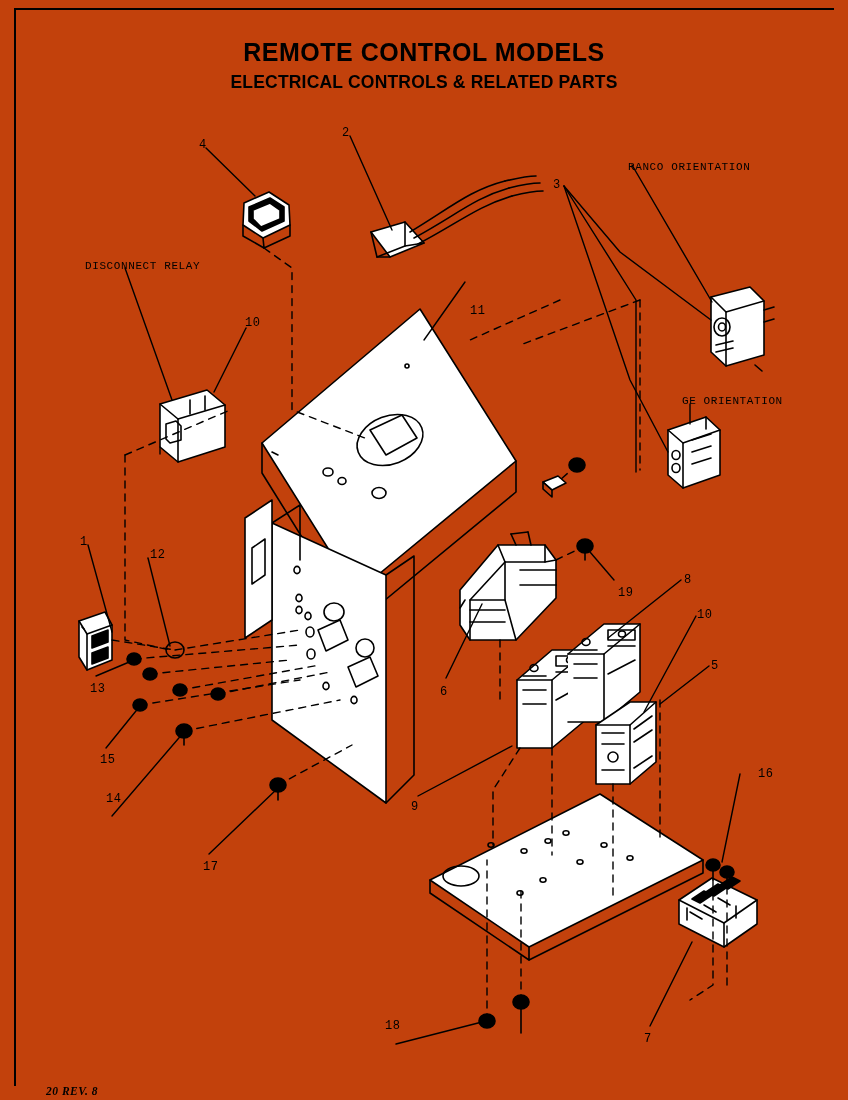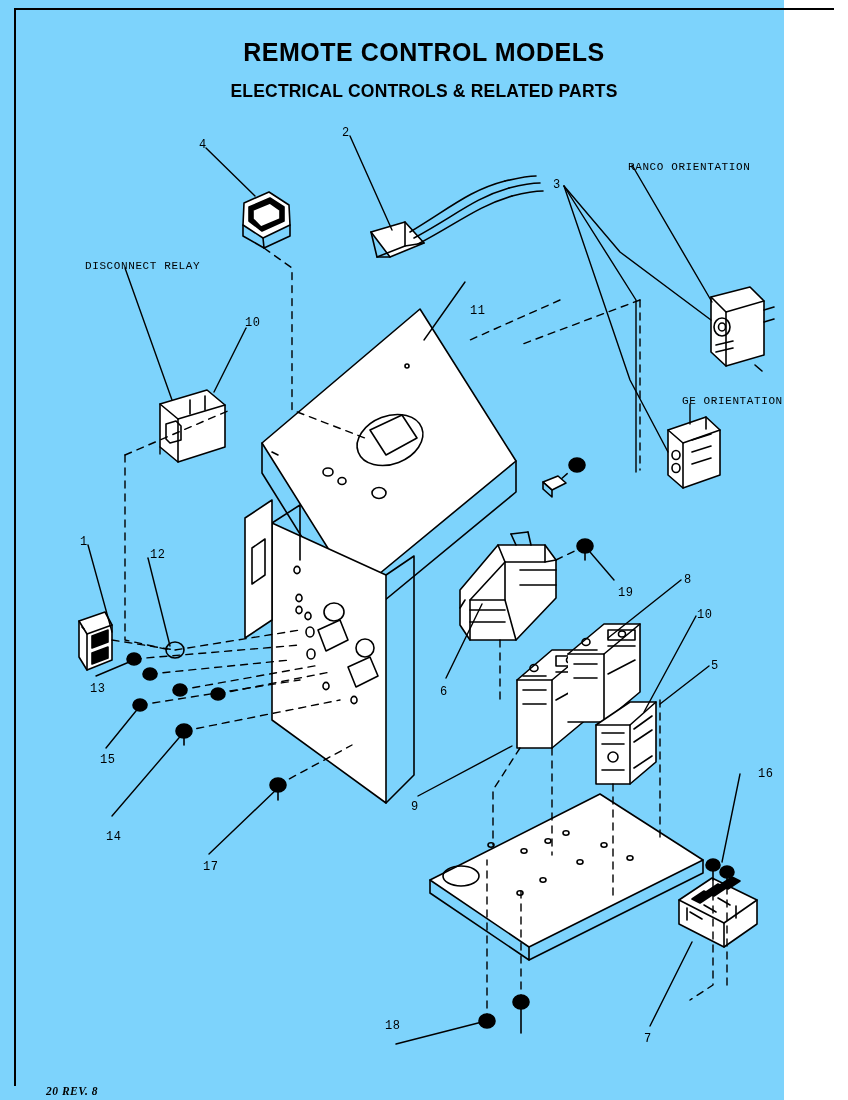--- a/index.html
+++ b/index.html
@@ -10,23 +10,23 @@
   body {
     width: 848px;
     height: 1100px;
     font-family: "Liberation Sans", sans-serif;
     color: #000;
     position: relative;
     overflow: hidden;
   }
   #page {
     position: relative;
-    width: 784px;
+    width: 848px;
     height: 1100px;
-    background: #7dd3fc;
+    background: #c2410c;
   }
   .frame {
     position: absolute;
     left: 14px;
     top: 8px;
     width: 820px;
     height: 1078px;
     border-left: 2px solid #000;
     border-top: 2px solid #000;
     box-sizing: border-box;
@@ -41,21 +41,21 @@
   .title-main {
     font-size: 25px;
     font-weight: bold;
     letter-spacing: 0.5px;
     font-family: "Liberation Sans", sans-serif;
   }
   .title-sub {
     font-size: 17.5px;
     font-weight: bold;
     letter-spacing: 0.2px;
-    margin-top: 14px;
+    margin-top: 5px;
     font-family: "Liberation Sans", sans-serif;
   }
   .footer {
     position: absolute;
     left: 46px;
     top: 1065px;
     font-size: 11.5px;
     font-weight: bold;
     font-style: italic;
     font-family: "Liberation Serif", serif;
@@ -381,21 +381,21 @@
 
   <div class="callout" style="left:199px; top:138px;">4</div>
   <div class="callout" style="left:342px; top:126px;">2</div>
   <div class="callout" style="left:553px; top:178px;">3</div>
   <div class="callout" style="left:470px; top:272px;margin-top:32px;">11</div>
   <div class="callout" style="left:245px; top:316px;">10</div>
   <div class="callout" style="left:80px; top:535px;">1</div>
   <div class="callout" style="left:150px; top:548px;">12</div>
   <div class="callout" style="left:90px; top:682px;">13</div>
   <div class="callout" style="left:100px; top:753px;">15</div>
-  <div class="callout" style="left:106px; top:830px;">14</div>
+  <div class="callout" style="left:106px; top:792px;">14</div>
   <div class="callout" style="left:203px; top:860px;">17</div>
   <div class="callout" style="left:440px; top:685px;">6</div>
   <div class="callout" style="left:618px; top:586px;">19</div>
   <div class="callout" style="left:684px; top:573px;">8</div>
   <div class="callout" style="left:697px; top:608px;">10</div>
   <div class="callout" style="left:711px; top:659px;">5</div>
   <div class="callout" style="left:411px; top:800px;">9</div>
   <div class="callout" style="left:742px; top:767px;margin-left:16px;">16</div>
   <div class="callout" style="left:644px; top:1032px;">7</div>
   <div class="callout" style="left:385px; top:1019px;">18</div>

